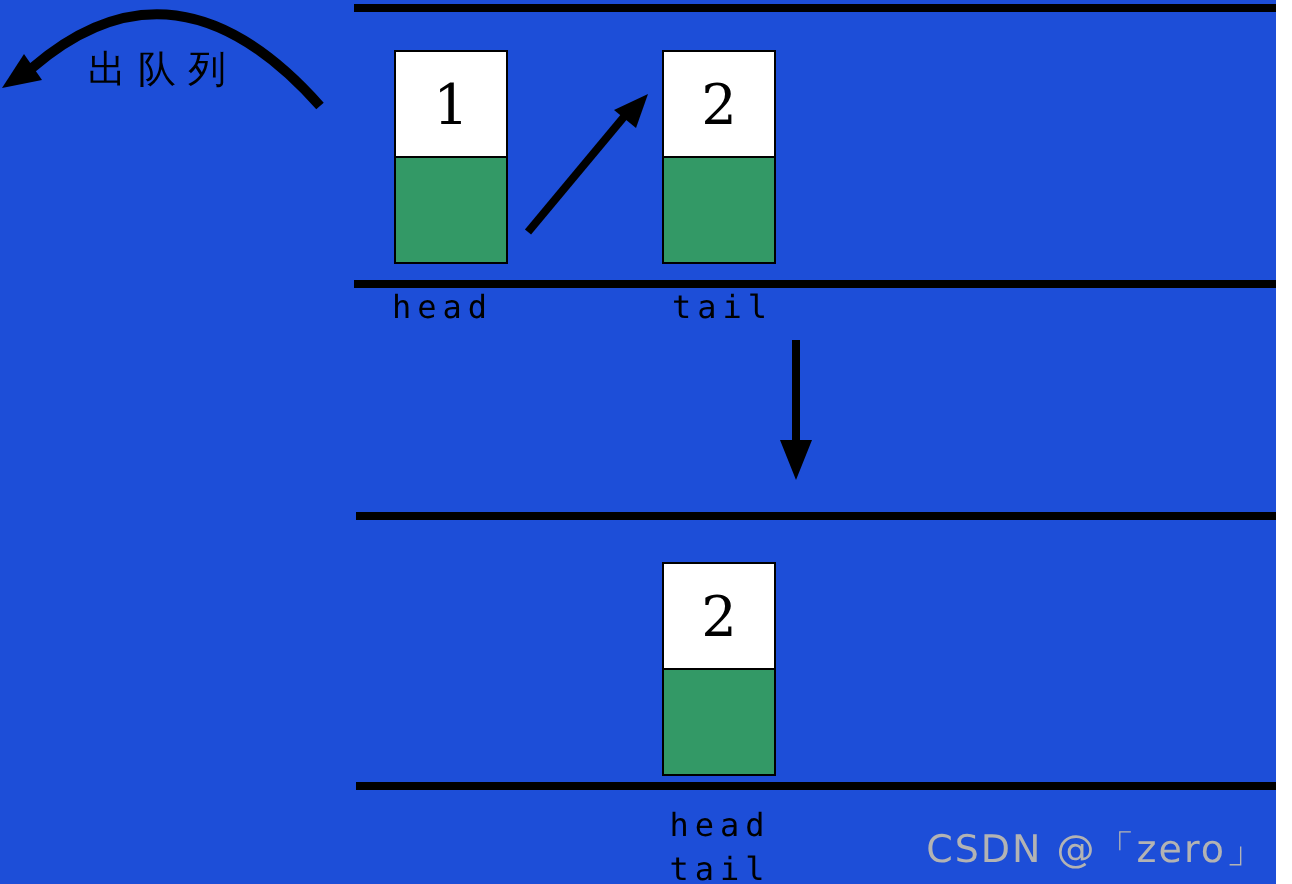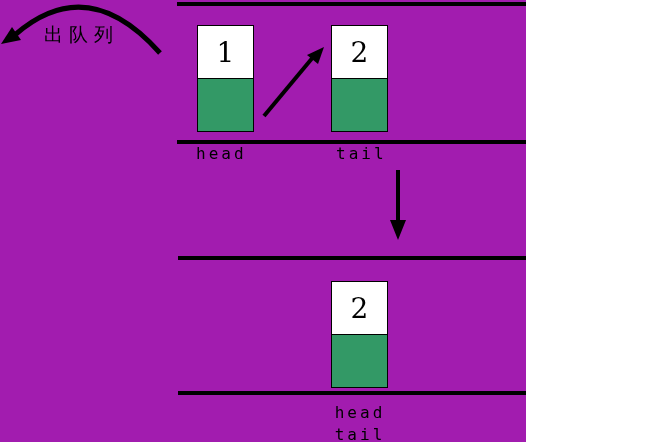--- a/index.html
+++ b/index.html
@@ -1,20 +1,20 @@
 <!DOCTYPE html>
 <html><head>
 <meta charset="utf-8">
 <style>
   html, body { margin: 0; padding: 0; background: #ffffff; }
   .canvas {
     position: relative;
-    width: 526px;
+    width: 638px;
     height: 442px;
-    background: #a21caf;
+    background: #1d4ed8;
     overflow: hidden;
     font-family: "DejaVu Sans", sans-serif;
   }
   .hline {
     position: absolute;
     height: 4px;
     background: #000000;
   }
   .node {
     position: absolute;
@@ -117,14 +117,15 @@
   <div class="node" style="left:331px; top:281px;">
     <div class="node-value">2</div>
     <div class="node-fill"></div>
   </div>
 
   <div class="ptr-label-stack" style="left:325px; top:402px; width:70px;">
     <div>head</div>
     <div>tail</div>
   </div>
 
+  <div class="watermark">CSDN @「zero」</div>
 
 </div>
 
 </body></html>

